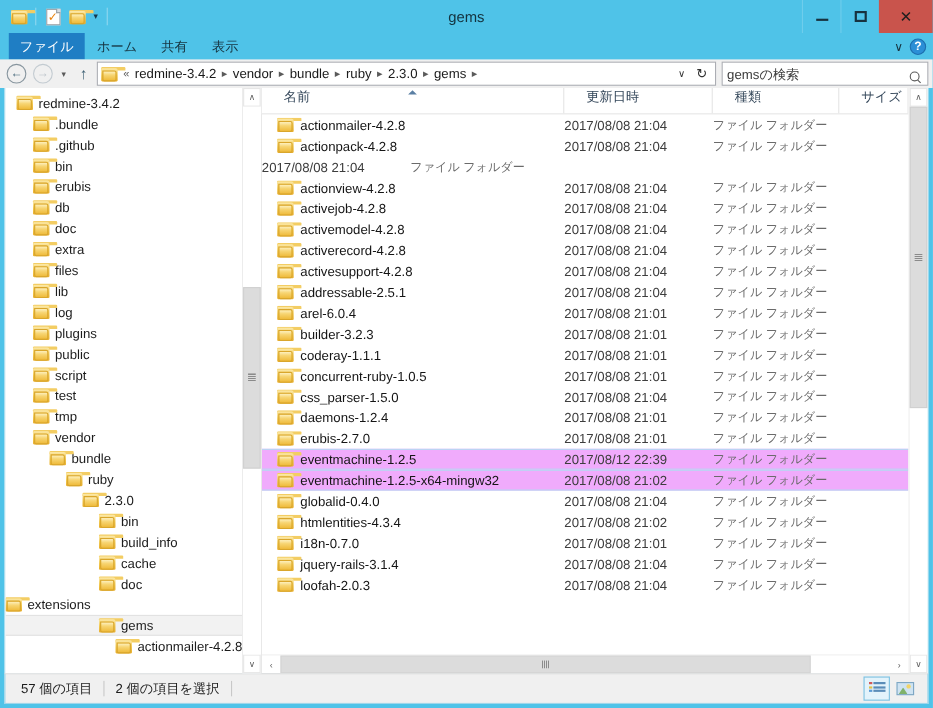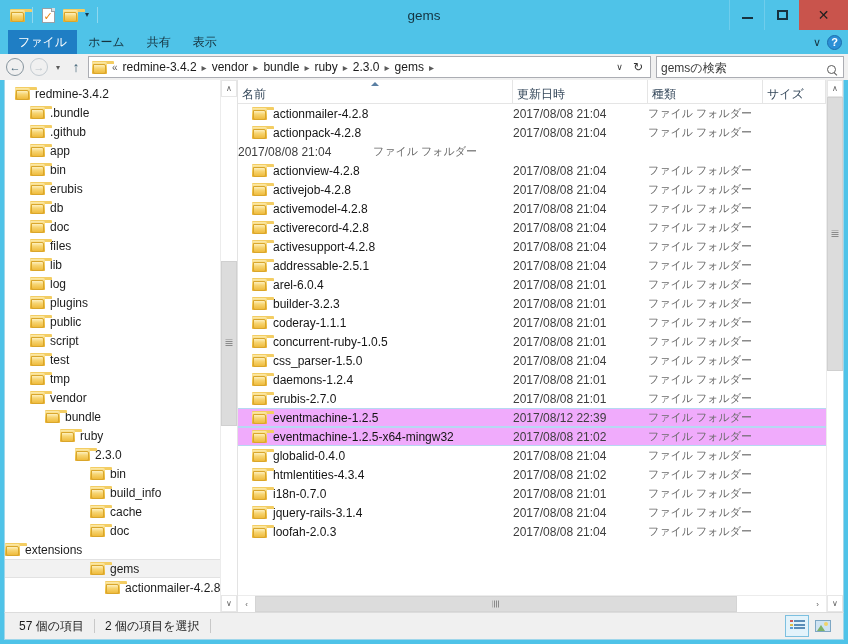--- a/index.html
+++ b/index.html
@@ -189,22 +189,22 @@
 
   
   .filepane { flex:1; display:flex; flex-direction:column; min-width:0; background:#fff; }
   .fl-wrap { flex:1; display:flex; min-height:0; }
   .fl-main { flex:1; display:flex; flex-direction:column; min-width:0; }
   .colhead {
     height:24px; flex:0 0 24px; display:flex; align-items:stretch;
     background:#fff; border-bottom:1px solid #e5e5e5; position:relative;
   }
   .ch {
-    display:flex; align-items:flex-end; font-size:12px; color:#34475a;
-    border-right:1px solid #e5e5e5; padding-left:4px; position:relative;
+    display:flex; align-items:flex-start; font-size:12px; color:#34475a;
+    border-right:1px solid #e5e5e5; padding-left:20px; position:relative;
   }
   .ch.name { width:275px; flex:0 0 275px; }
   .ch.date { width:135px; flex:0 0 135px; }
   .ch.type { width:115px; flex:0 0 115px; }
   .ch.size { flex:1;font-family:Liberation Mono, monospace; }
   .sortarrow {
     position:absolute; left:50%; top:2px; transform:translateX(-50%);
     width:0; height:0; border-left:4px solid transparent;
     border-right:4px solid transparent; border-bottom:4px solid #5a7fa3;
   }
@@ -403,28 +403,20 @@
               <span class="front"></span>
             </span>
             <span>.github</span>
           </div>
           <div class="tnode" style="padding-left: 25px;">
             <span class="folder-ico">
               <span class="tab"></span>
               <span class="back"></span>
               <span class="front"></span>
             </span>
-            <span>app</span>
-          </div>
-          <div class="tnode" style="padding-left: 25px;">
-            <span class="folder-ico">
-              <span class="tab"></span>
-              <span class="back"></span>
-              <span class="front"></span>
-            </span>
             <span>bin</span>
           </div>
           <div class="tnode" style="padding-left: 25px;">
             <span class="folder-ico">
               <span class="tab"></span>
               <span class="back"></span>
               <span class="front"></span>
             </span>
             <span>erubis</span>
           </div>
@@ -436,20 +428,28 @@
             </span>
             <span>db</span>
           </div>
           <div class="tnode" style="padding-left: 25px;">
             <span class="folder-ico">
               <span class="tab"></span>
               <span class="back"></span>
               <span class="front"></span>
             </span>
             <span>doc</span>
+          </div>
+          <div class="tnode" style="padding-left: 25px;">
+            <span class="folder-ico">
+              <span class="tab"></span>
+              <span class="back"></span>
+              <span class="front"></span>
+            </span>
+            <span>extra</span>
           </div>
           <div class="tnode" style="padding-left: 25px;">
             <span class="folder-ico">
               <span class="tab"></span>
               <span class="back"></span>
               <span class="front"></span>
             </span>
             <span>files</span>
           </div>
           <div class="tnode" style="padding-left: 25px;">

